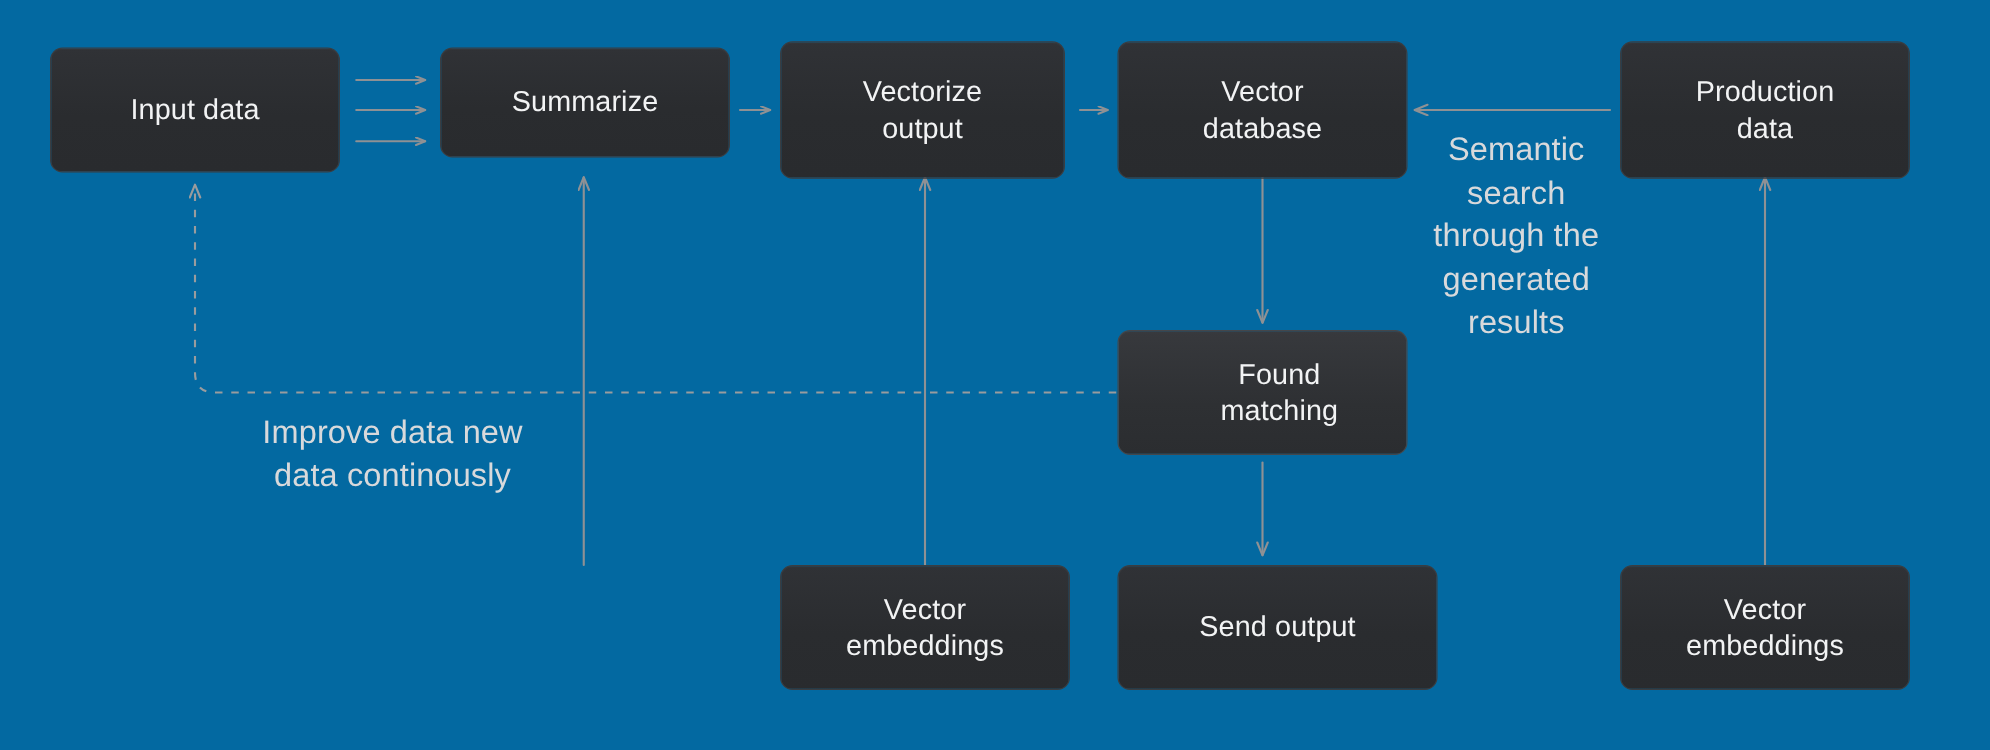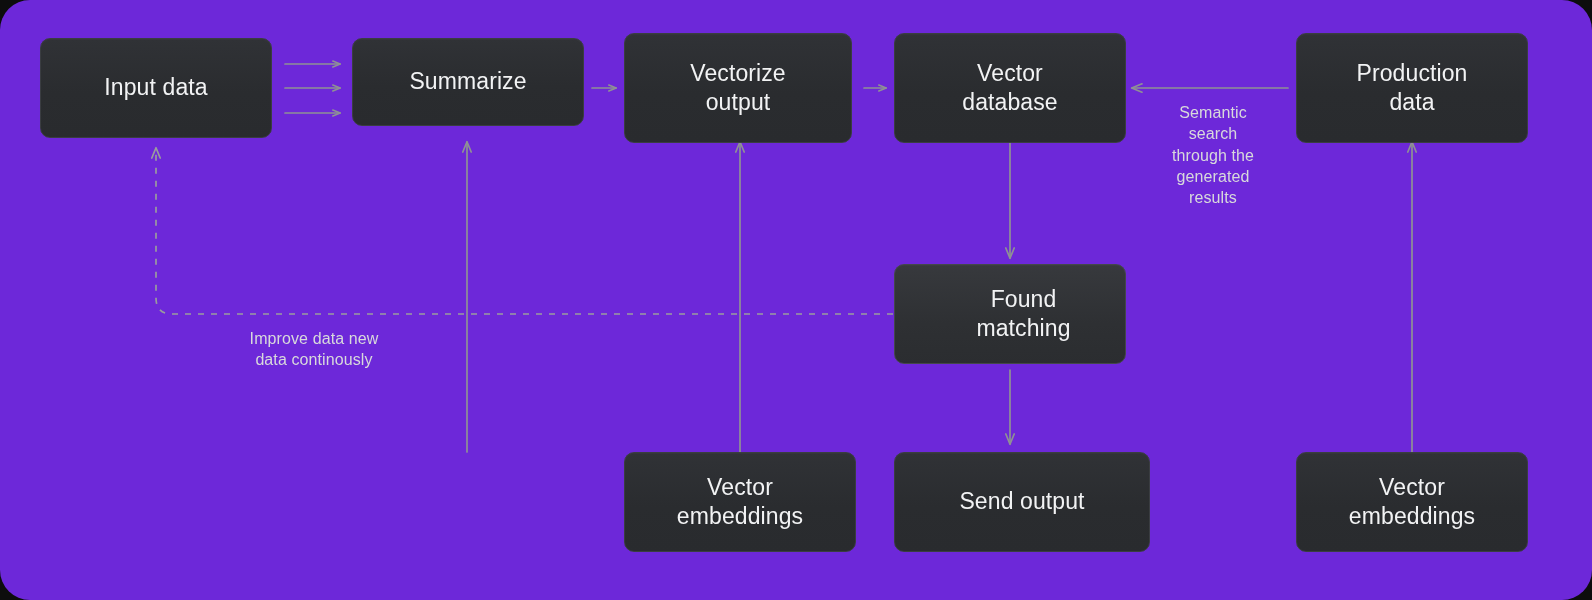--- a/index.html
+++ b/index.html
@@ -5,22 +5,21 @@
   * { margin:0; padding:0; box-sizing:border-box; }
   html, body {
     width:1592px; height:600px;
     background:#0d0d0d;
     font-family:"Liberation Sans", sans-serif;
     overflow:hidden;
   }
   #canvas {
     position:relative;
     width:1592px; height:600px;
-    background:#6d28d9;
-    border-radius:30px;
+    background:#0369a1;
   }
   svg.edges {
     position:absolute; left:0; top:0;
     width:1592px; height:600px;
     pointer-events:none;
   }
   .node {
     position:absolute;
     display:flex; align-items:center; justify-content:center;
     text-align:center;
@@ -35,21 +34,21 @@
     box-shadow:0 1px 0 rgba(255,255,255,.02) inset;
   }
   .node span { display:block; padding:0 10px; white-space:pre-line; }
   .node.highlight {
     background:linear-gradient(180deg,#37393d 0%,#2e3033 60%,#2b2d30 100%);
     border-color:#44474b;
   }
   .edge-label {
     position:absolute;
     color:#d8d9db;
-    font-size:16px;
+    font-size:26px;
     line-height:1.33;
     text-align:center;
     white-space:pre-line;
     letter-spacing:.1px;
   }
 </style>
 </head>
 <body>
 
 <div id="canvas">

